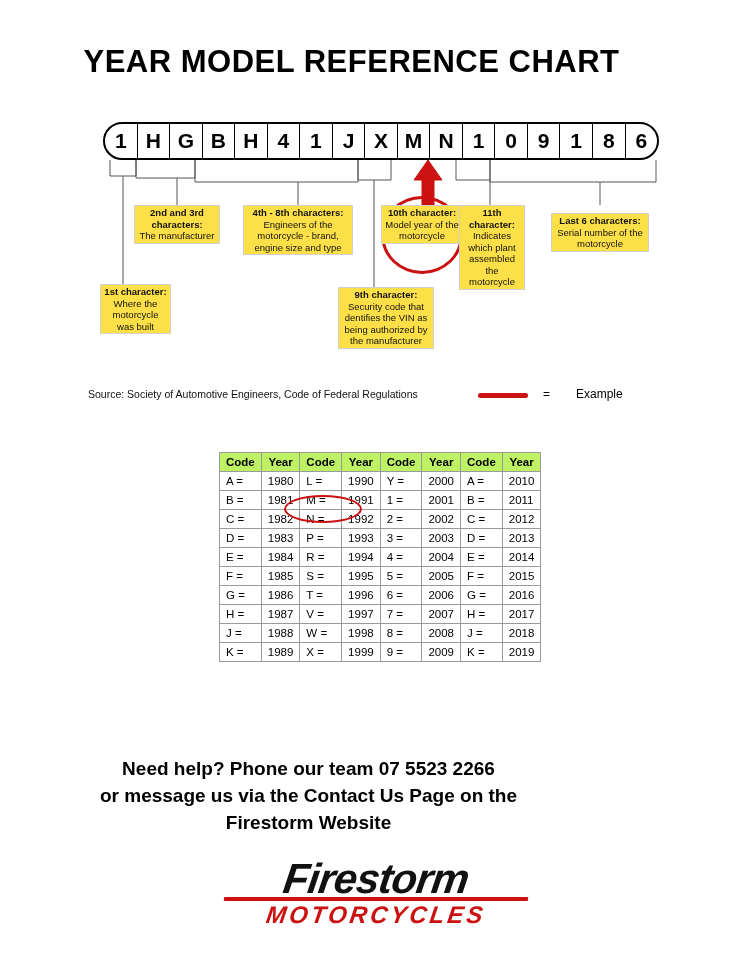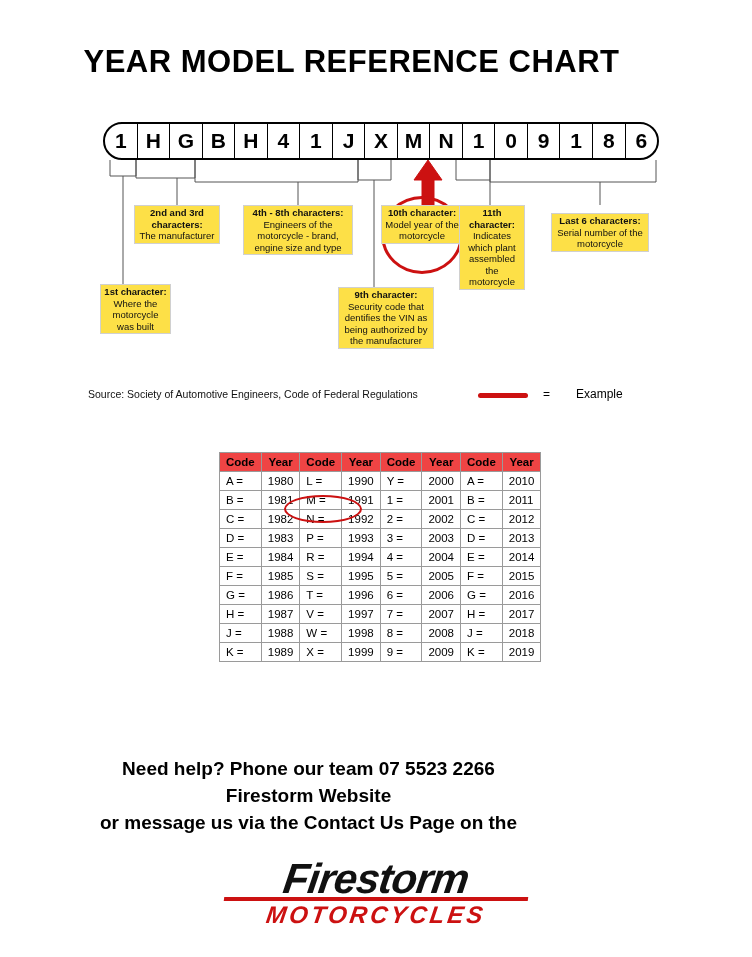--- a/index.html
+++ b/index.html
@@ -141,21 +141,21 @@
   table.code-table td {
     border: 1px solid #9a9a9a;
     padding: 3px 6px;
     height: 18px;
     box-sizing: border-box;
     white-space: nowrap;
   }
   table.code-table th {
     font-weight: bold;
     text-align: center;
-    background: #ef4444;
+    background: #bef264;
   }
   table.code-table td.code { text-align: left; width: 40px; }
   table.code-table td.year { text-align: left; width: 30px; }
 
   #table-highlight-circle {
     position: absolute;
     left: 284px;
     top: 495px;
     width: 78px;
     height: 28px;
@@ -427,21 +427,21 @@
         <td class="code">K =</td>
         <td class="year">2019</td>
       </tr>
     </tbody>
   </table>
 </div>
 <div id="table-highlight-circle"></div>
 
 <div id="help-text">
   <div>Need help?  Phone our team 07 5523 2266</div>
+  <div>or message us via the Contact Us Page on the</div>
   <div>Firestorm Website</div>
-  <div>or message us via the Contact Us Page on the</div>
 </div>
 
 <div id="logo">
   <div id="logo-firestorm">Firestorm</div>
   <div id="logo-bar"></div>
   <div id="logo-moto">MOTORCYCLES</div>
 </div>
 
 </body></html>

